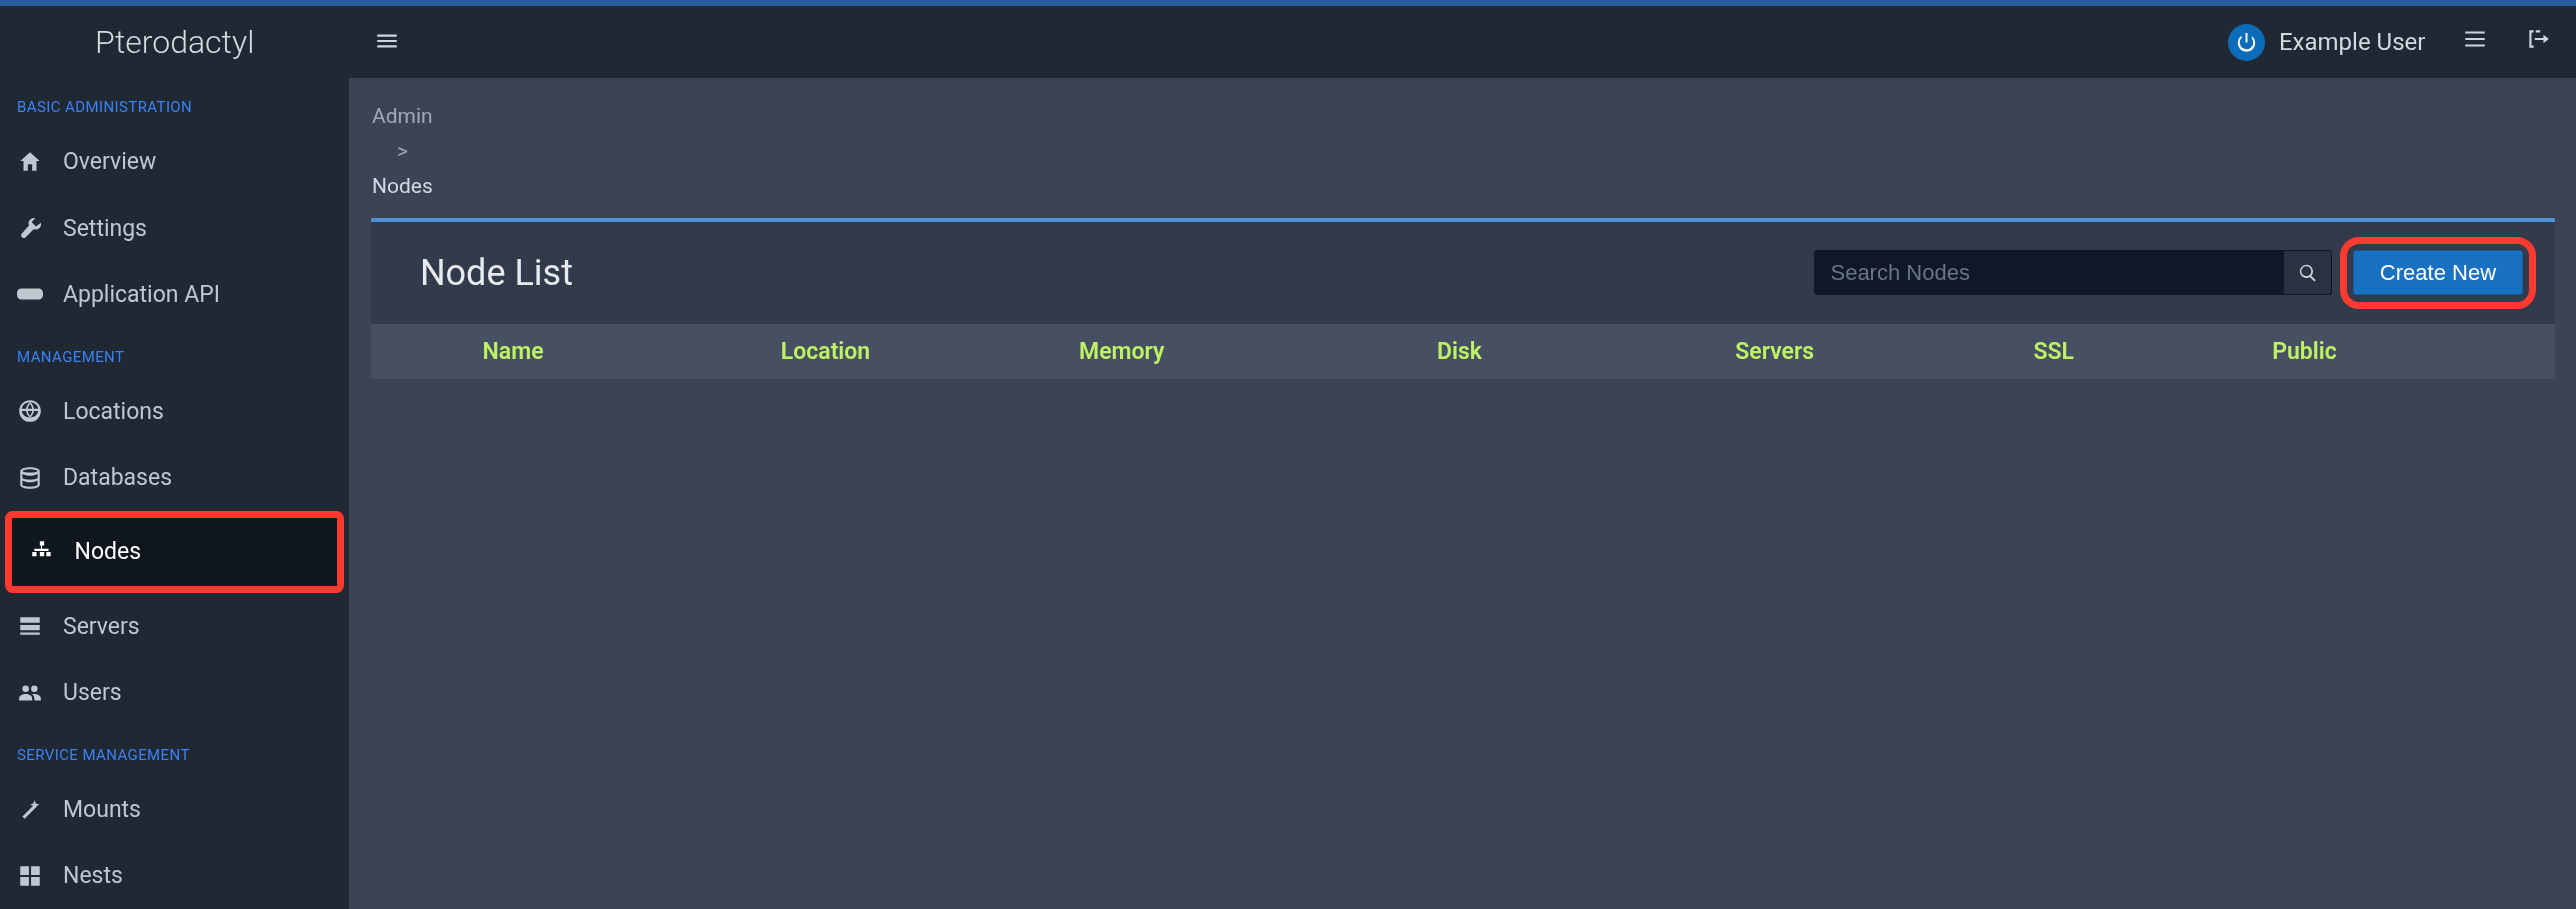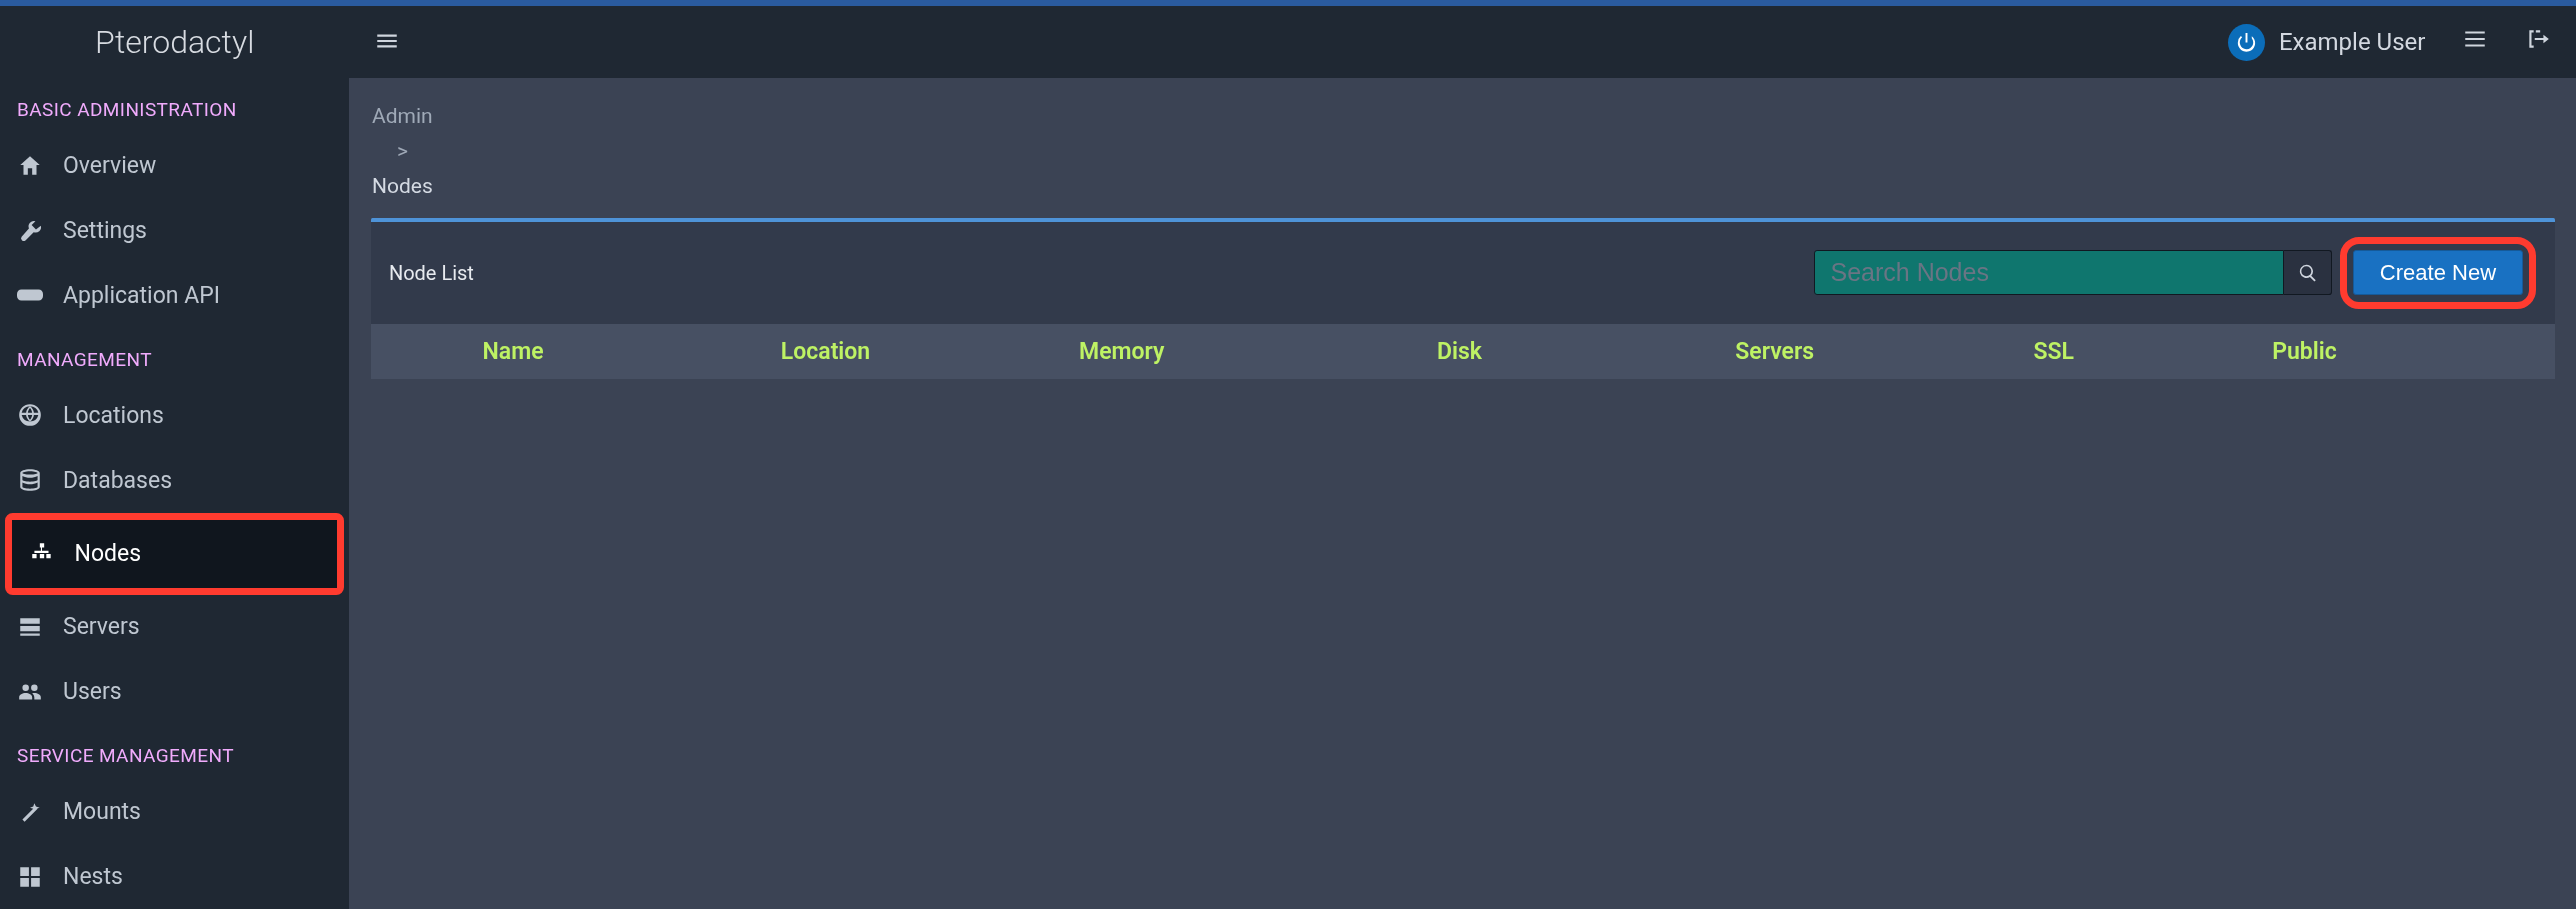--- a/index.html
+++ b/index.html
@@ -37,23 +37,23 @@
     align-items: center;
     padding-left: 95px;
     font-size: 32px;
     font-weight: 300;
     color: #d7dbe1;
     background: #1f2833;
     flex-shrink: 0;
   }
   .section-label {
     padding: 20px 17px 12.3px 17px;
-    font-size: 19px;
+    font-size: 15px;
     letter-spacing: 0.4px;
-    color: #f0abfc;
+    color: #3b82f6;
     font-weight: 400;
     text-transform: uppercase;
   }
   .nav-item {
     display: flex;
     align-items: center;
     padding: 0 17px;
     height: 68px;
     font-size: 23px;
     color: #bfc7d1;
@@ -167,40 +167,41 @@
     border-radius: 1.5px;
     overflow: visible;
   }
   .panel-header {
     display: flex;
     align-items: center;
     justify-content: space-between;
     padding: 15.4px 18.4px 15.4px 18.4px;
   }
   .panel-title {
-    font-size: 20px;
+    font-size: 36px;
     font-weight: 400;
     color: #e7eaef;
+    margin-left: 31px;
   }
   .panel-actions {
     display: flex;
     align-items: center;
   }
   .search-group {
     display: flex;
     align-items: stretch;
   }
   .search-input {
     width: 470px;
     height: 45px;
-    background: #0f766e;
+    background: #0f172a;
     border: 0.8px solid #111821;
     color: #cfd5de;
     padding: 0 15.4px;
-    font-size: 25px;
+    font-size: 22px;
     border-radius: 3.1px 0 0 3.1px;
     outline: none;
   }
   .search-input::placeholder { color: #6a7584; }
   .search-btn {
     width: 48px;
     height: 45px;
     background: #2a3140;
     border: 0.8px solid #111821;
     border-left: none;

